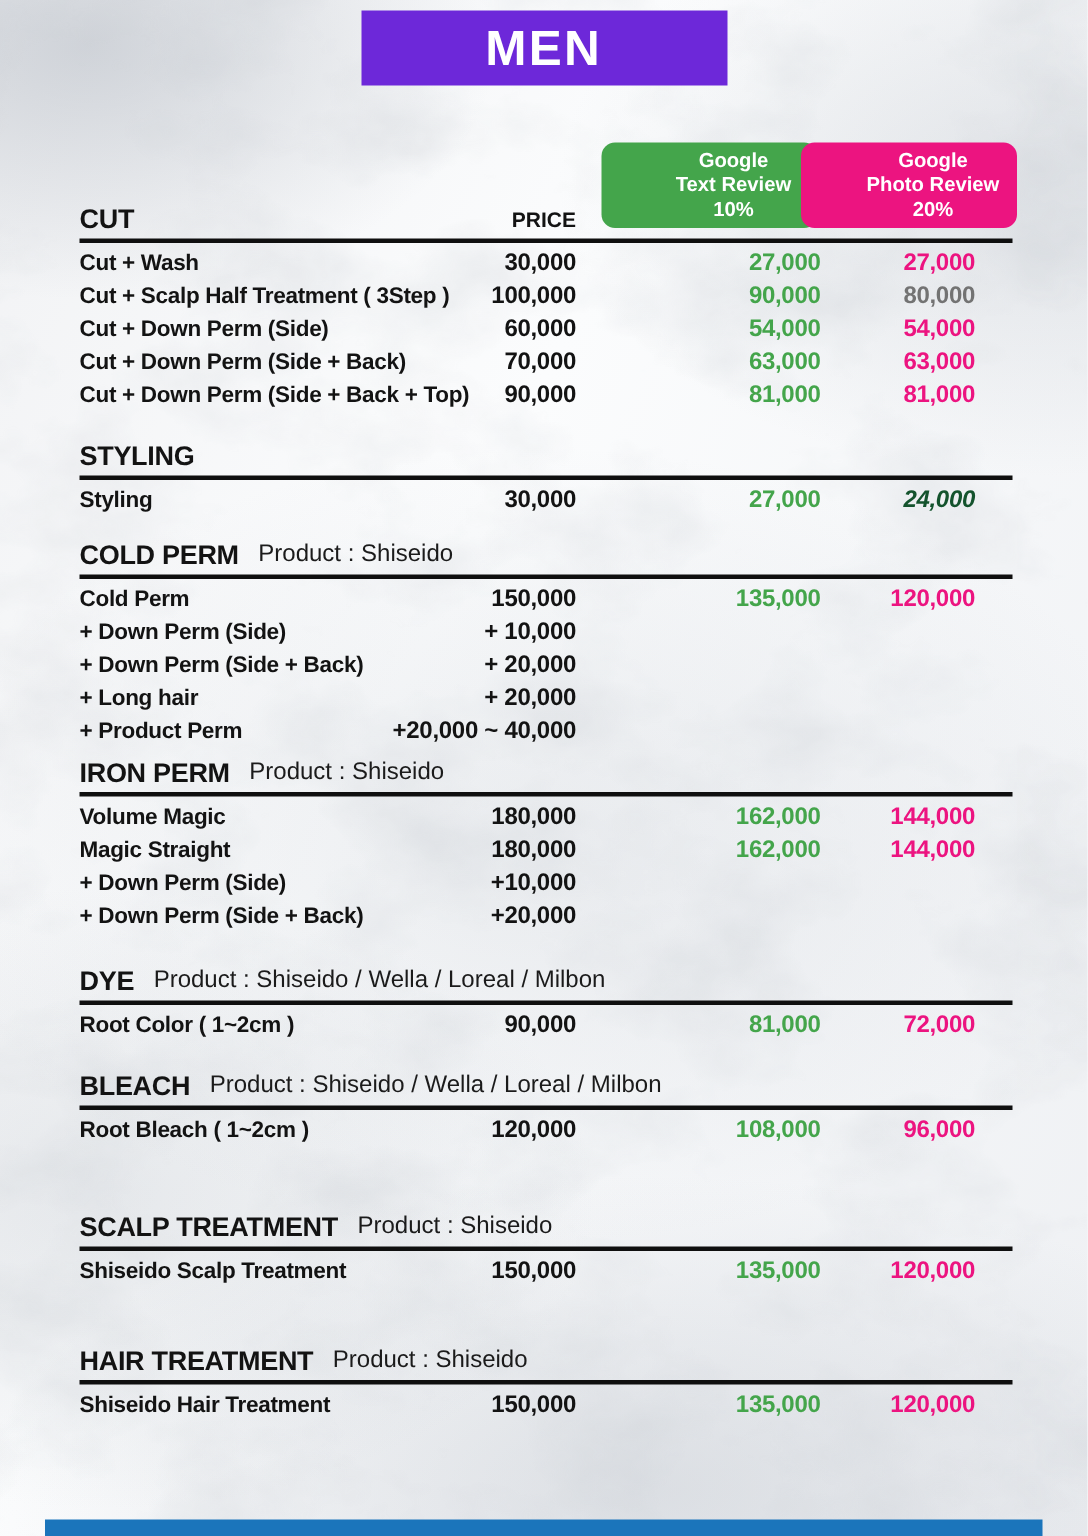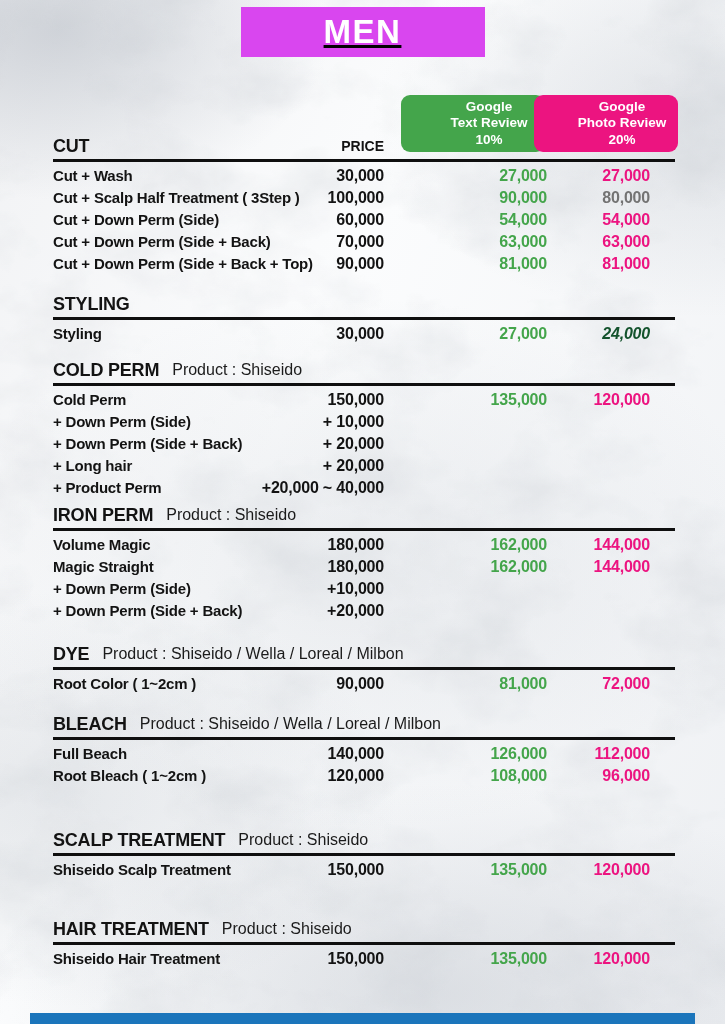--- a/index.html
+++ b/index.html
@@ -61,21 +61,21 @@
 
 <div class="bg"></div>
 <svg class="marble" width="725" height="1024" aria-hidden="true">
   <filter id="marbleF">
     <feTurbulence type="fractalNoise" baseFrequency="0.009 0.013" numOctaves="5" seed="11" stitchTiles="stitch"></feTurbulence>
     <feColorMatrix type="matrix" values="0 0 0 0 0.55  0 0 0 0 0.58  0 0 0 0 0.62  0 0 0 2 -0.9"></feColorMatrix>
   </filter>
   <rect width="725" height="1024" filter="url(#marbleF)" opacity="0.32"></rect>
 </svg>
 
-<div class="banner" id="banner" style="background: #d946ef; text-decoration: underline;">
+<div class="banner" id="banner" style="background: #6d28d9;">
   <span>MEN</span>
 </div>
 
 <div class="content">
   <div id="sections">
       <div class="section">
         <div class="title-row first">
           <div class="sec-title">CUT</div>
           <div class="price-head">PRICE</div>
           <div class="badge badge-green" style="background: rgb(68, 165, 75);">
@@ -202,26 +202,20 @@
           <div class="num pink" style="color: rgb(236, 20, 128);">72,000</div>
         </div>
       </div>
       <div class="section">
         <div class="title-row">
           <div class="sec-title">BLEACH</div>
           <div class="product">Product : Shiseido / Wella / Loreal / Milbon</div>
         </div>
         <div class="rule"></div>
         <div class="row">
-          <div class="name">Full Beach</div>
-          <div class="num price">140,000</div>
-          <div class="num green" style="color: rgb(68, 165, 75);">126,000</div>
-          <div class="num pink" style="color: rgb(236, 20, 128);">112,000</div>
-        </div>
-        <div class="row">
           <div class="name">Root Bleach ( 1~2cm )</div>
           <div class="num price">120,000</div>
           <div class="num green" style="color: rgb(68, 165, 75);">108,000</div>
           <div class="num pink" style="color: rgb(236, 20, 128);">96,000</div>
         </div>
       </div>
       <div class="section">
         <div class="title-row">
           <div class="sec-title">SCALP TREATMENT</div>
           <div class="product">Product : Shiseido</div>

